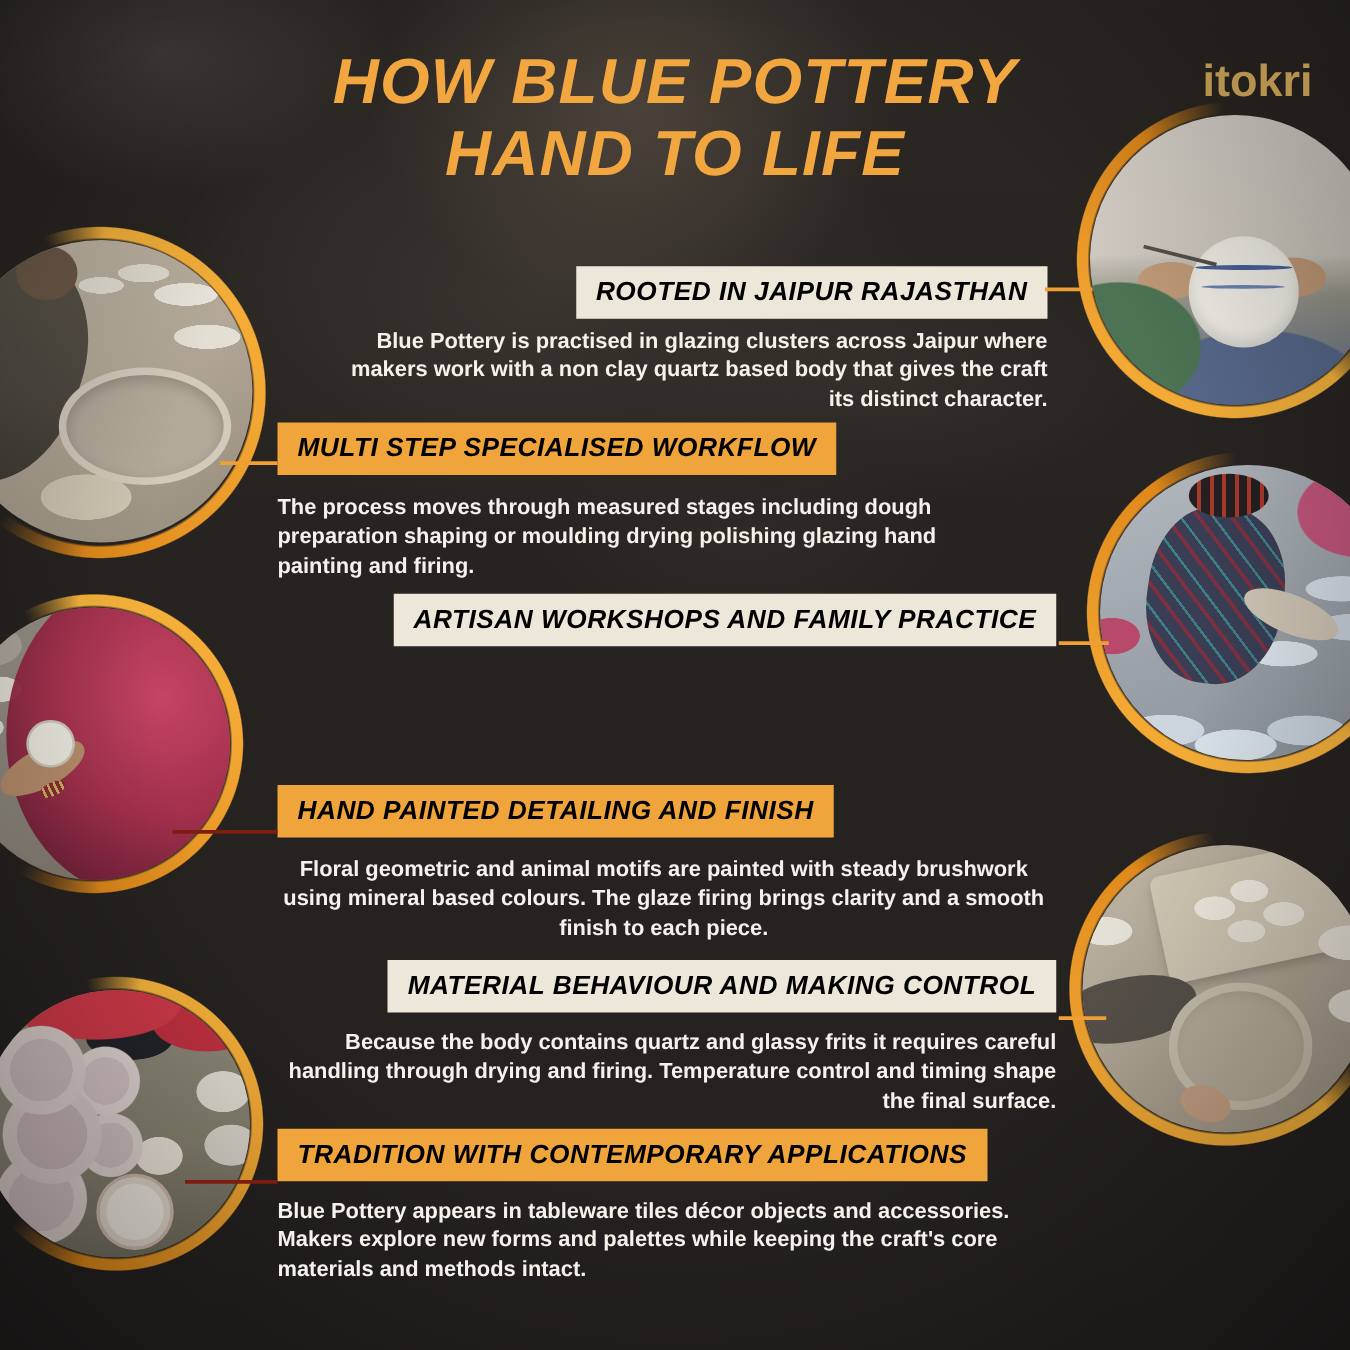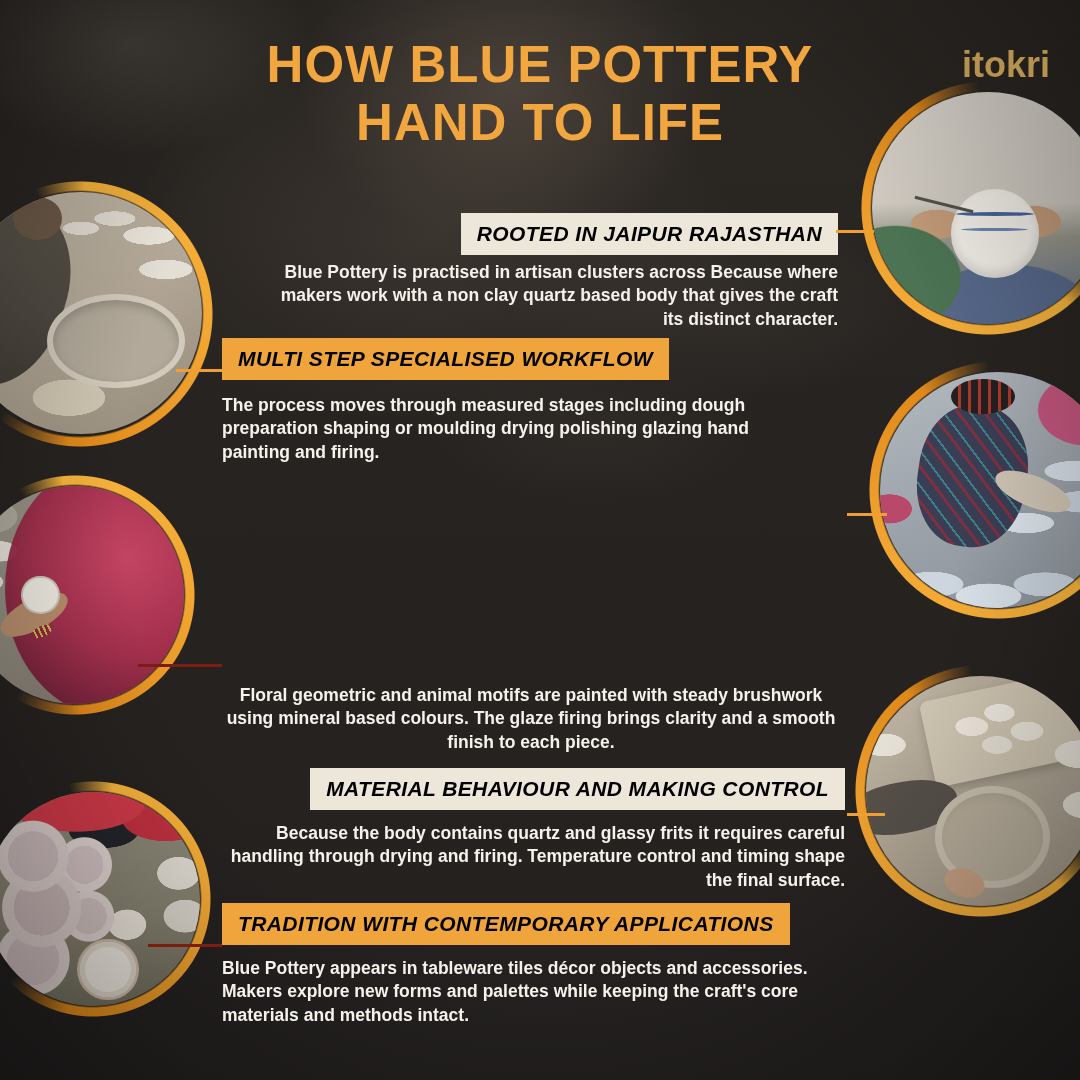--- a/index.html
+++ b/index.html
@@ -18,21 +18,21 @@
       radial-gradient(ellipse 300px 140px at 66% 28%, rgba(150,140,128,.10), rgba(150,140,128,0) 70%),
       radial-gradient(ellipse 240px 110px at 55% 40%, rgba(140,130,118,.08), rgba(140,130,118,0) 70%),
       linear-gradient(180deg, #2b2723 0%, #272320 40%, #242120 100%);
   }
   .vignette{position:absolute;inset:0;pointer-events:none;
     background:radial-gradient(ellipse at 50% 45%, rgba(0,0,0,0) 55%, rgba(0,0,0,.38) 100%);}
 
   
   .title{
     position:absolute;left:190px;top:36px;width:700px;margin:0;text-align:center;
-    color:#F2A63F;font-size:51px;font-weight:800;line-height:1.13;letter-spacing:1px;
+    color:#F2A63F;font-size:51px;font-weight:800;line-height:1.13;letter-spacing:1px;font-style:italic;
   }
   .brand{
     position:absolute;right:30px;top:44px;color:#B5924E;font-size:36px;font-weight:700;
     letter-spacing:0px;
   }
 
   
   .hdr{
     position:absolute;display:inline-block;padding:9px 16px;
     font-style:italic;font-weight:800;font-size:21px;letter-spacing:.4px;
@@ -249,28 +249,30 @@
     <div class="f-hand"></div>
   </div>
 
   <div class="vignette"></div>
 
   <h1 class="title"><span>HOW BLUE POTTERY</span><br><span>HAND TO LIFE</span></h1>
   <div class="brand">itokri</div>
 
   <div class="hdr cream h1">ROOTED IN JAIPUR RAJASTHAN</div>
   <div class="conn co c1"></div>
-  <p class="btxt b1">Blue Pottery is practised in artisan clusters across Because where makers work with a non clay quartz based body that gives the craft its distinct character.</p>
+  <p class="btxt b1">Blue Pottery is practised in glazing clusters across Jaipur where makers work with a non clay quartz based body that gives the craft its distinct character.</p>
 
   <div class="hdr orange h2">MULTI STEP SPECIALISED WORKFLOW</div>
   <div class="conn co c2"></div>
   <p class="btxt b2">The process moves through measured stages including dough preparation shaping or moulding drying polishing glazing hand painting and firing.</p>
 
+  <div class="hdr cream h3">ARTISAN WORKSHOPS AND FAMILY PRACTICE</div>
   <div class="conn co c3"></div>
 
+  <div class="hdr orange h4">HAND PAINTED DETAILING AND FINISH</div>
   <div class="conn cr c4"></div>
   <p class="btxt b4">Floral geometric and animal motifs are painted with steady brushwork using mineral based colours. The glaze firing brings clarity and a smooth finish to each piece.</p>
 
   <div class="hdr cream h5">MATERIAL BEHAVIOUR AND MAKING CONTROL</div>
   <div class="conn co c5"></div>
   <p class="btxt b5">Because the body contains quartz and glassy frits it requires careful handling through drying and firing. Temperature control and timing shape the final surface.</p>
 
   <div class="hdr orange h6">TRADITION WITH CONTEMPORARY APPLICATIONS</div>
   <div class="conn cr c6"></div>
   <p class="btxt b6">Blue Pottery appears in tableware tiles décor objects and accessories. Makers explore new forms and palettes while keeping the craft's core materials and methods intact.</p>

